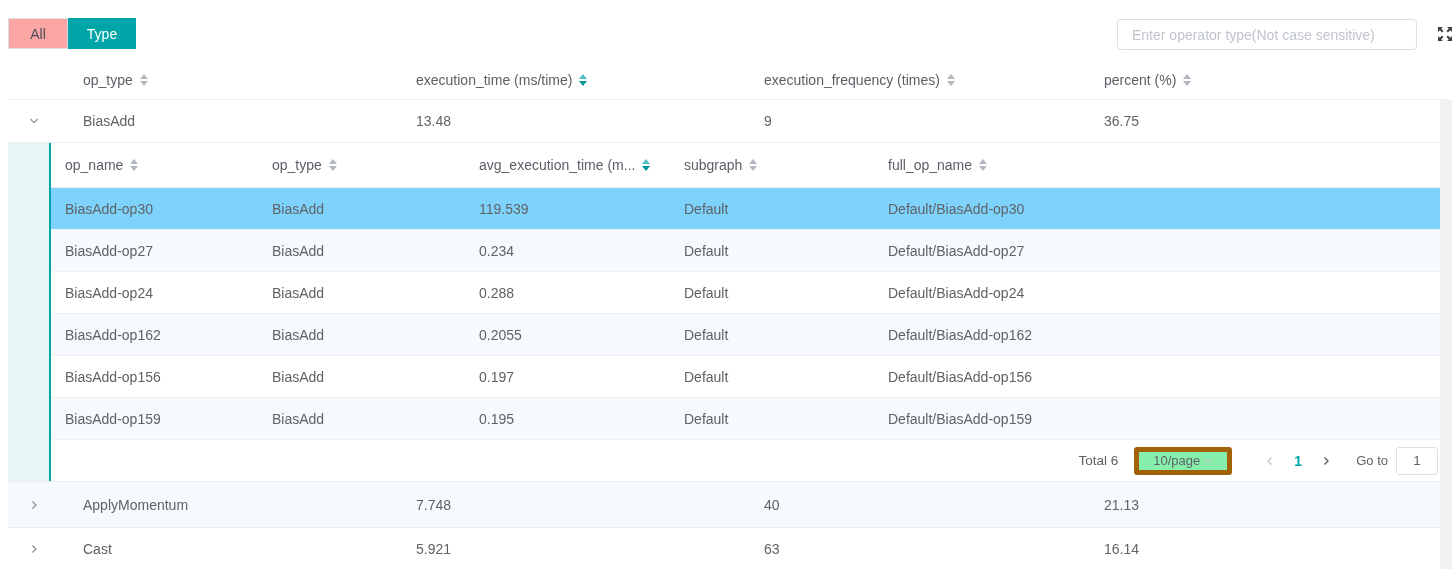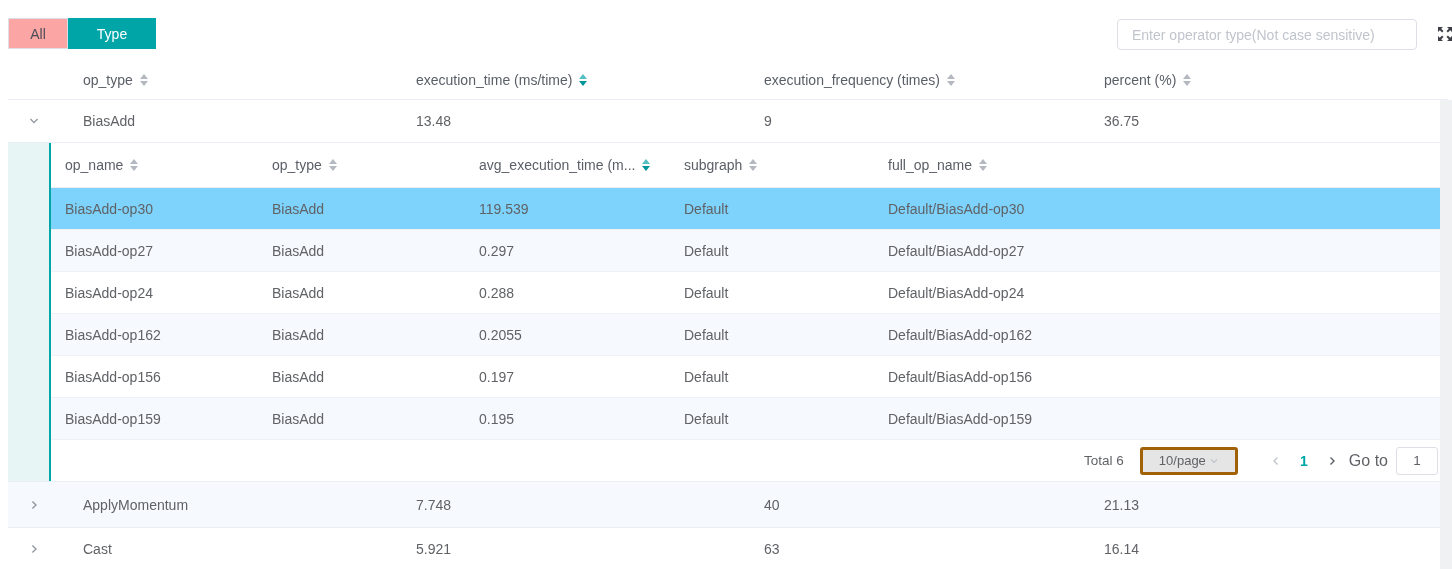--- a/index.html
+++ b/index.html
@@ -4,21 +4,21 @@
 <style>
   * { margin:0; padding:0; box-sizing:border-box; }
   html,body { width:1452px; height:569px; overflow:hidden; background:#fff;
               font-family:"Liberation Sans","DejaVu Sans",sans-serif; font-size:14px; color:#606266; }
   .page { position:relative; width:1452px; height:569px; }
 
   
   .tab-group { position:absolute; left:8px; top:18px; display:flex; height:31px; }
   .tab { display:flex; align-items:center; justify-content:center; height:31px; cursor:pointer; }
   .tab-all { width:60px; background:#fca5a5; border:1px solid #dcdfe6; color:#4a4e57; }
-  .tab-type { width:88px; background:#00a5a7; color:#fff; border:1px solid #00a5a7; }
+  .tab-type { width:68px; background:#00a5a7; color:#fff; border:1px solid #00a5a7; }
   .search-box { position:absolute; left:1117px; top:19px; width:300px; height:31px;
                 border:1px solid #dcdfe6; border-radius:4px; padding:0 14px; font-size:14px;
                 color:#a21caf; outline:none; background:#fff; }
   .search-box::placeholder { color:#c0c4cc; }
   .fullscreen-btn { position:absolute; left:1437px; top:26px; width:16px; height:16px; cursor:pointer; }
 
   
   .type-table { position:absolute; left:8px; top:60px; width:1440px; }
   .trow { display:flex; align-items:center; width:100%; }
   .thead-row { height:40px; border-bottom:1px solid #ebeef5; color:#5a5e66; }
@@ -50,26 +50,26 @@
   .dcell-5 { flex:1; padding-left:14px; }
   .ddata { height:42px; border-bottom:1px solid #eef1f6; }
   .d-hover { background:#7dd3fc; }
   .d-stripe { background:#f6f9fd; }
   .truncate { white-space:nowrap; overflow:hidden; }
 
   
   .pagination { height:41px; display:flex; align-items:center; justify-content:flex-end;
                 padding-right:10px; background:#fff; font-size:13px; color:#606266; }
   .pg-total { margin-right:16px; font-size:13.5px; }
-  .pg-select { width:98px; height:28px; border:3px solid #a16207; border-radius:3px; display:flex;
+  .pg-select { width:98px; height:28px; border:5px solid #a16207; border-radius:3px; display:flex;
                align-items:center; justify-content:center; gap:3px; margin-right:24px; cursor:pointer;
-               color:#606266; background:#e5e5e5; }
+               color:#606266; background:#86efac; }
   .pg-arrow { width:28px; height:28px; display:flex; align-items:center; justify-content:center; cursor:pointer; }
   .pg-num { width:28px; text-align:center; color:#00a5a7; font-weight:bold; font-size:14px; cursor:pointer; }
-  .pg-goto-label { margin-left:3px; margin-right:8px; font-size:16px; }
+  .pg-goto-label { margin-left:16px; margin-right:8px; font-size:13px; }
   .pg-goto-input { width:42px; height:28px; border:1px solid #dcdfe6; border-radius:3px; text-align:center;
                    font-size:13.5px; color:#606266; outline:none; }
 
   
   .scroll-track { position:absolute; left:1440px; top:100px; width:12px; height:469px; background:#eff1f3; }
 </style>
 </head>
 <body>
 
 <div class="page">
@@ -201,21 +201,21 @@
           <div class="dcell-1">BiasAdd-op30</div>
           <div class="dcell-2">BiasAdd</div>
           <div class="dcell-3">119.539</div>
           <div class="dcell-4">Default</div>
           <div class="dcell-5">Default/BiasAdd-op30</div>
         </div>
 
         <div class="drow ddata d-stripe">
           <div class="dcell-1">BiasAdd-op27</div>
           <div class="dcell-2">BiasAdd</div>
-          <div class="dcell-3">0.297</div>
+          <div class="dcell-3">0.234</div>
           <div class="dcell-4">Default</div>
           <div class="dcell-5">Default/BiasAdd-op27</div>
         </div>
 
         <div class="drow ddata">
           <div class="dcell-1">BiasAdd-op24</div>
           <div class="dcell-2">BiasAdd</div>
           <div class="dcell-3">0.288</div>
           <div class="dcell-4">Default</div>
           <div class="dcell-5">Default/BiasAdd-op24</div>

